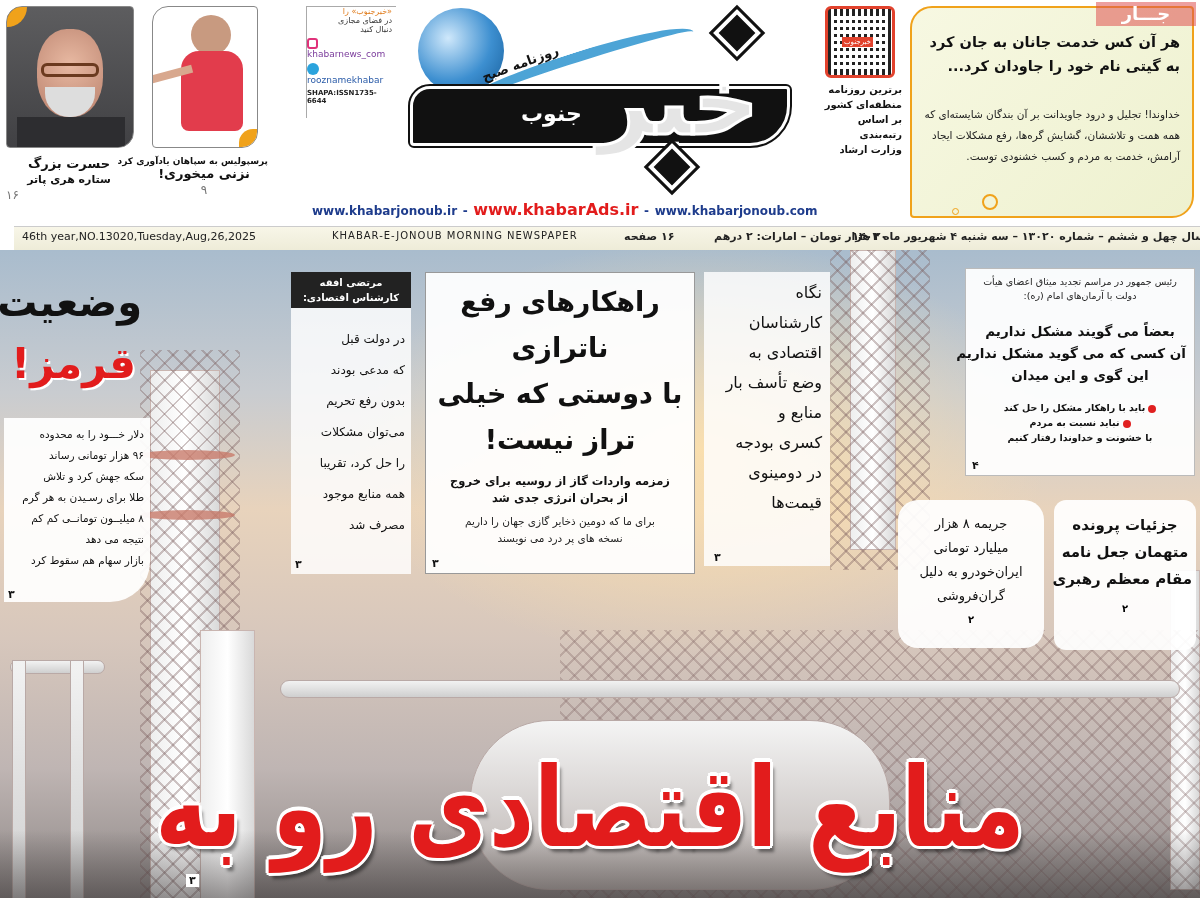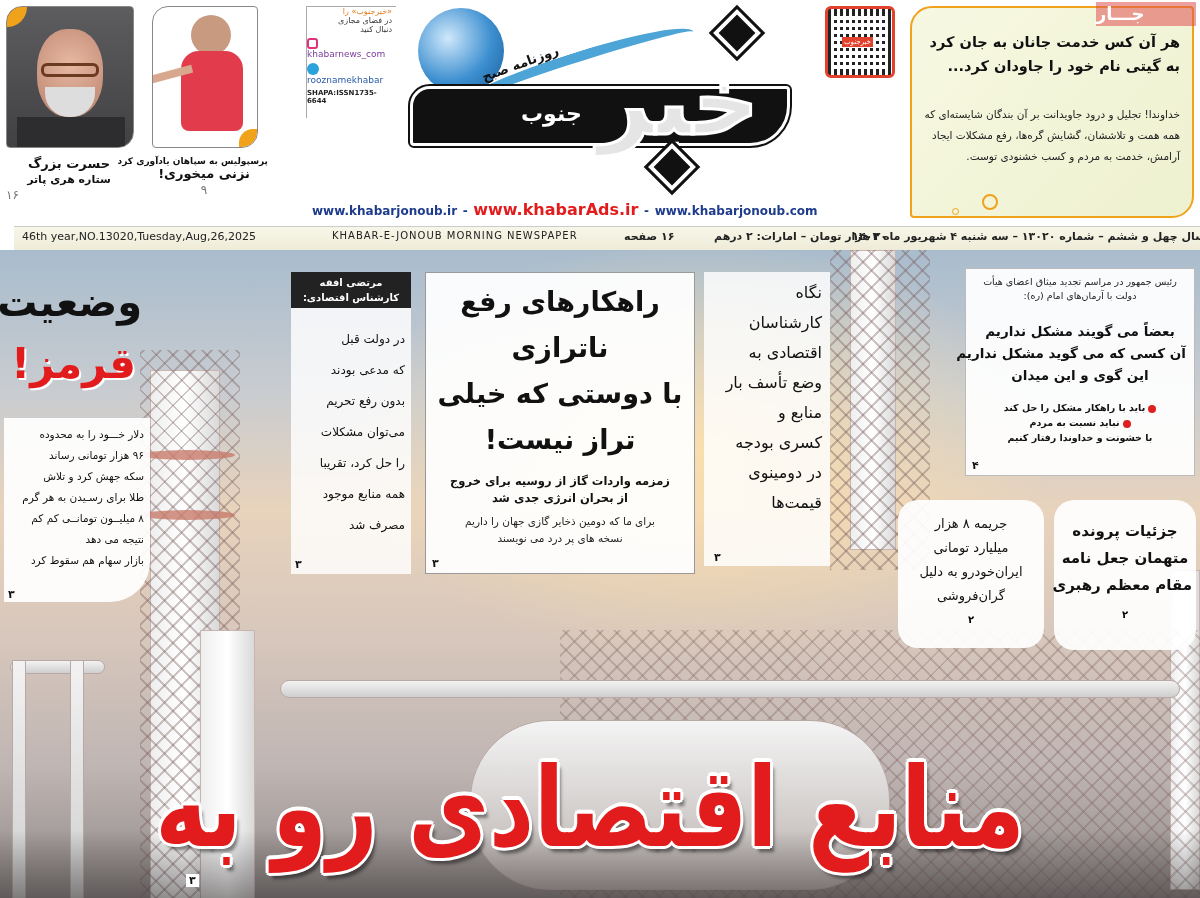--- a/index.html
+++ b/index.html
@@ -15,21 +15,21 @@
 
 .tower{position:absolute;background:linear-gradient(90deg,#eee,#fff,#d9d9d9);border:1px solid #c9b5b0}
 .ring{position:absolute;height:10px;background:#c87a6a;opacity:.8;border-radius:50%}
 .pipe{position:absolute;background:linear-gradient(#f2f2f2,#cfcfcf);border:1px solid #b9a9a6}
 .truss{position:absolute;background:repeating-linear-gradient(45deg,rgba(120,90,90,.35) 0 2px,transparent 2px 12px),repeating-linear-gradient(-45deg,rgba(120,90,90,.35) 0 2px,transparent 2px 12px)}
 .box{position:absolute;background:rgba(255,255,255,.93);border:1px solid #bbb}
 .rtl{direction:rtl;text-align:right}
 .ctr{text-align:center}
 .pg{position:absolute;font-size:11px;font-weight:bold;color:#111}
 .quote-box{position:absolute;left:910px;top:6px;width:284px;height:212px;background:linear-gradient(135deg,#f7f8e2,#eef1cf);border:2px solid #f0a21b;border-radius:22px 4px 22px 4px}
-.jar{position:absolute;left:1096px;top:2px;width:100px;height:24px;background:rgba(222,80,80,.55);color:#fff;font-weight:bold;font-size:18px;line-height:24px}
+.jar{position:absolute;left:1096px;top:2px;width:100px;height:24px;background:rgba(222,80,80,.55);color:#fff;font-weight:bold;font-size:18px;text-align:center;line-height:24px}
 .qr{position:absolute;left:825px;top:6px;width:70px;height:72px;border:3px solid #e2422d;border-radius:6px;background:
  repeating-linear-gradient(90deg,#222 0 3px,#fff 3px 6px),#fff}
 .qr::after{content:"";position:absolute;inset:6px;background:repeating-linear-gradient(0deg,#fff 0 4px,transparent 4px 7px)}
 .logo-bar{position:absolute;left:410px;top:86px;width:380px;height:60px;background:#111;border-radius:20px 4px 40px 4px;border:3px solid #fff;outline:2px solid #111}
 .globe{position:absolute;left:418px;top:8px;width:86px;height:86px;border-radius:50%;background:radial-gradient(circle at 35% 35%,#cfe8fb,#3d8fd0 55%,#145a96)}
 .swoosh{position:absolute;left:440px;top:55px;width:260px;height:34px;border-radius:50%;border-top:10px solid #4da4d6;transform:rotate(-18deg)}
 .diamond{position:absolute;width:34px;height:34px;background:#111;border:4px solid #fff;outline:3px solid #111;transform:rotate(45deg)}
 .thumb{position:absolute;border:1px solid #888;border-radius:16px 4px 16px 4px;overflow:hidden}
 .social{position:absolute;left:306px;top:6px;width:90px;height:112px;font-size:8px;color:#333}
 .bullet{display:inline-block;width:8px;height:8px;background:#e02020;border-radius:50%;margin-left:3px;vertical-align:middle}
@@ -50,20 +50,27 @@
       </div>
       <div class="rtl" style="position:absolute;right:12px;top:96px;width:258px;font-size:10.5px;line-height:21px;color:#222">خداوندا! تجلیل و درود جاویدانت بر آن بندگان شایسته‌ای که همه همت و تلاششان، گشایش گره‌ها، رفع مشکلات ایجاد آرامش، خدمت به مردم و کسب خشنودی توست.</div>
       <div style="position:absolute;left:70px;top:186px;width:16px;height:16px;border:2px solid #f0a21b;border-radius:50%"></div>
       <div style="position:absolute;left:40px;top:200px;width:7px;height:7px;border:1px solid #f0a21b;border-radius:50%"></div>
     </div>
     <div class="jar">جـــار</div>
 
     <div class="qr">
       <span style="position:absolute;left:14px;top:28px;z-index:2;background:#e2422d;color:#fff;font-size:7px;padding:1px 2px">خبرجنوب</span>
     </div>
+    <div class="rtl" style="position:absolute;left:812px;top:82px;width:90px;font-size:10px;font-weight:bold;line-height:15px;color:#111">
+      <div>برترین روزنامه</div>
+      <div>منطقه‌ای کشور</div>
+      <div>بر اساس</div>
+      <div>رتبه‌بندی</div>
+      <div>وزارت ارشاد</div>
+    </div>
 
     <div class="globe"></div>
     <div class="swoosh"></div>
     <div class="rtl" style="position:absolute;left:480px;top:56px;font-size:13px;font-weight:bold;color:#111;transform:rotate(-20deg)">روزنامه صبح</div>
     <div class="logo-bar">
       <span style="position:absolute;right:28px;top:-36px;font-size:92px;font-weight:700;color:#e5e5e5;-webkit-text-stroke:3px #fff;line-height:100px">خبر</span>
       <span style="position:absolute;left:108px;top:12px;font-size:22px;font-weight:bold;color:#fff">جنوب</span>
     </div>
     <div class="diamond" style="left:720px;top:16px"></div>
     <div class="diamond" style="left:655px;top:150px"></div>
@@ -214,21 +221,21 @@
         <div>۹۶ هزار تومانی رساند</div>
         <div>سکه جهش کرد و تلاش</div>
         <div>طلا برای رسـیدن به هر گرم</div>
         <div>۸ میلیــون تومانــی کم کم</div>
         <div>نتیجه می دهد</div>
         <div>بازار سهام هم سقوط کرد</div>
       </div>
       <div class="pg" style="left:8px;top:330px">۳</div>
     </div>
 
-    <div class="box rtl ctr" style="left:1054px;top:250px;width:142px;height:150px;border:none;border-radius:20px;padding:18px 4px">
+    <div class="box rtl ctr" style="left:1054px;top:250px;width:142px;height:150px;border:none;border-radius:12px;padding:12px 4px">
       <div style="font-weight:900;font-size:15px;line-height:27px;color:#111;white-space:nowrap">
         <div>جزئیات پرونده</div>
         <div>متهمان جعل نامه</div>
         <div>مقام معظم رهبری</div>
       </div>
       <div style="font-size:10px;font-weight:bold;margin-top:10px">۲</div>
     </div>
 
     <div class="box rtl ctr" style="left:898px;top:250px;width:146px;height:148px;border:none;border-radius:20px;padding:12px 4px">
       <div style="font-size:13px;line-height:24px;color:#111;white-space:nowrap">

